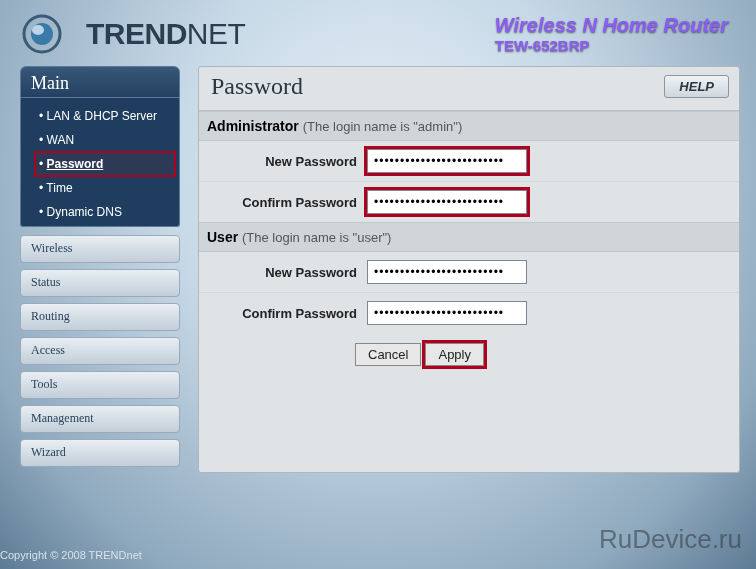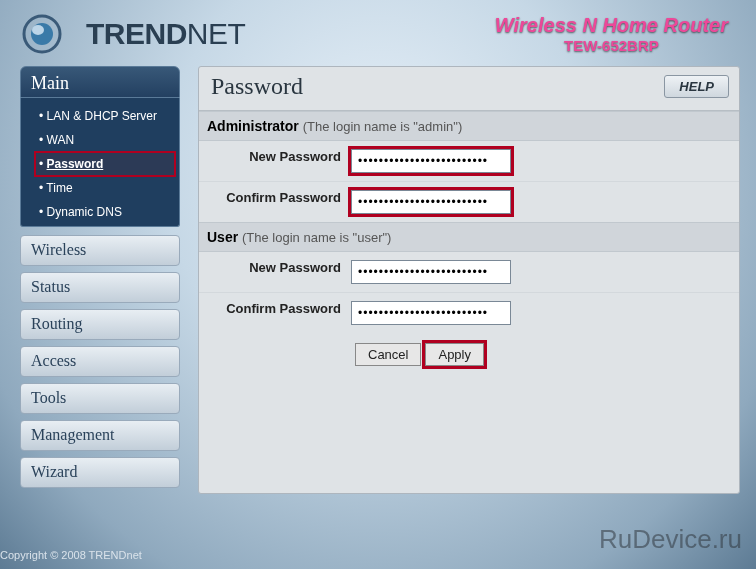--- a/index.html
+++ b/index.html
@@ -14,21 +14,21 @@
     display: flex; justify-content: space-between; align-items: center;
     padding: 14px 28px 6px 22px;
   }
   .logo { display: flex; align-items: center; gap: 24px; }
   .logo-icon svg { display: block; }
   .logo-text {
     font-size: 30px; font-weight: 400; color: #2a3f52;
     letter-spacing: -0.5px; font-family: Arial, sans-serif;
   }
   .logo-text strong { font-weight: 900; }
-  .header-right { text-align: center; color: #ec4899; text-shadow: 0 1px 2px rgba(0,0,0,.6); }
+  .header-right { text-align: left; color: #8b5cf6; text-shadow: 0 1px 2px rgba(0,0,0,.6); }
   .product-title { font-size: 20px; font-weight: 700; font-style: italic; }
   .product-model { font-size: 15px; font-weight: 700; }
 
   .layout { display: flex; padding: 6px 16px 0 20px; gap: 18px; }
   .sidebar { width: 160px; flex-shrink: 0; }
   .nav-section-head.main {
     background: linear-gradient(#385878, #234061);
     color: #fff; font-family: Georgia, serif; font-size: 18px;
     padding: 6px 10px 3px; border-radius: 6px 6px 0 0;
     border: 1px solid #5a7a98;
@@ -45,21 +45,21 @@
   .nav-main-body li.active {
     outline: 2px solid #b00020; outline-offset: -1px;
     background: rgba(120,40,40,.15);
   }
   .nav-main-body a { color: #fff; text-decoration: none; cursor: pointer; }
 
   .nav-section-btn {
     display: block; width: 100%;
     background: linear-gradient(#e8eef3, #c2ced9);
     border: 1px solid #9ab; border-radius: 4px;
-    color: #2a425a; font-family: Georgia, serif; font-size: 16px;
+    color: #2a425a; font-family: Georgia, serif; font-size: 12px;
     text-align: left; padding: 5px 10px 6px; margin-bottom: 6px;
     cursor: pointer;
   }
 
   .content {
     flex: 1;
     background: #dfe3e6;
     border: 1px solid #aeb6be;
     border-radius: 3px;
     padding: 0;
@@ -79,22 +79,22 @@
     padding: 3px 14px; cursor: pointer;
     font-style: italic;
   }
   .section-head {
     background: #d0d5da; border-top: 1px solid #c1c8ce; border-bottom: 1px solid #c1c8ce;
     padding: 6px 8px; font-size: 14px; color: #333;
   }
   .section-head strong { color: #000; }
   .section-head .hint { font-size: 13px; color: #555; }
   .form-row {
-    display: flex; 
-    padding: 8px 12px;
+    display: flex; align-items: center;
+    padding: 8px 28px;
   }
   .form-row + .form-row { border-top: 1px solid #d3d8dc; }
   .form-label { width: 140px; text-align: right; padding-right: 10px; font-weight: bold; font-size: 13px; color: #222; }
   .form-input {
     width: 160px; height: 24px; border: 1px solid #7a8896;
     background: #fff; padding: 2px 6px; font-size: 12px;
     letter-spacing: 1px;
   }
   .form-input::placeholder { color: #000; letter-spacing: 0.5px; }
   .hl { outline: 3px solid #b00020; outline-offset: 0; }

